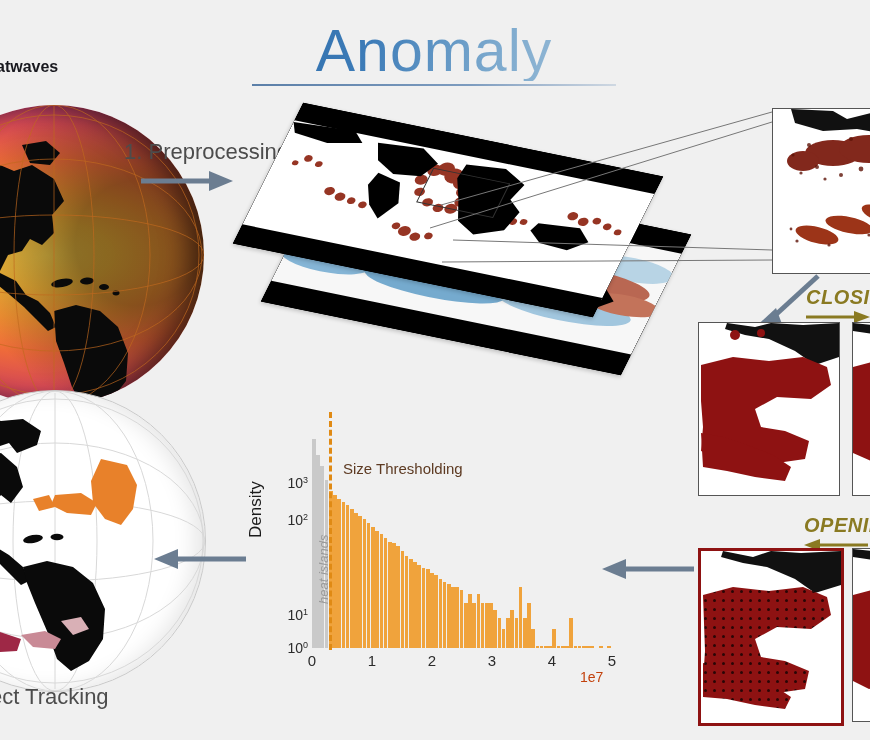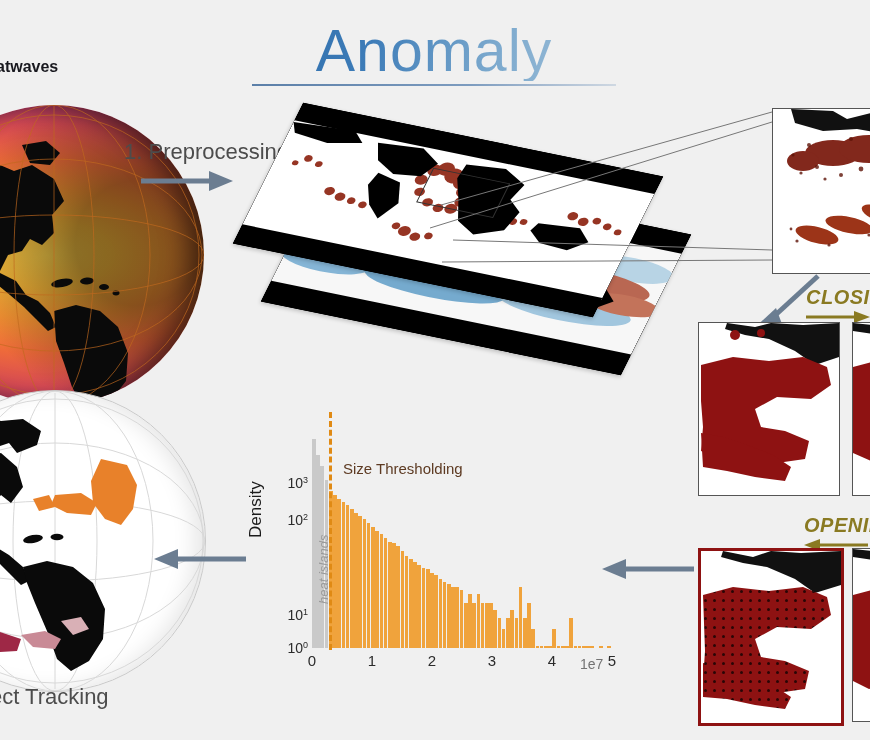--- a/index.html
+++ b/index.html
@@ -79,21 +79,21 @@
     font-size:14px;color:#2b2b2b;white-space:nowrap;text-align:right;}
   .ylab sup{font-size:9px;}
   #ytickwrap{position:absolute;left:0;top:8px;width:58px;height:222px;}
   .xlab{position:absolute;top:4px;transform:translateX(-50%);
     font-size:15px;color:#2b2b2b;}
   #xtickwrap{position:absolute;left:62px;top:230px;width:300px;height:22px;}
   #axis-y-title{position:absolute;left:-4px;top:120px;font-size:17px;color:#1b1b1b;
     transform-origin:0 0;transform:rotate(-90deg);white-space:nowrap;}
   #axis-x-title{position:absolute;left:62px;top:250px;width:300px;text-align:center;
     font-size:16px;color:#1b1b1b;}
-  #exp-label{position:absolute;left:330px;top:238px;font-size:14px;color:#737373;}
+  #exp-label{position:absolute;left:330px;top:251px;font-size:14px;color:#c2410c;}
   #thresh-line{position:absolute;top:0;width:0;border-left:3px dashed #e08a14;}
   #thresh-text{position:absolute;font-size:15px;color:#5d3a22;white-space:nowrap;}
   #heat-islands{position:absolute;font-size:13px;font-style:italic;color:#9a9a9a;
     transform-origin:0 0;transform:rotate(-90deg);white-space:nowrap;}
   sup{font-size:.65em;vertical-align:super;}
 </style>
 </head>
 <body>
 
 <div id="stage">

